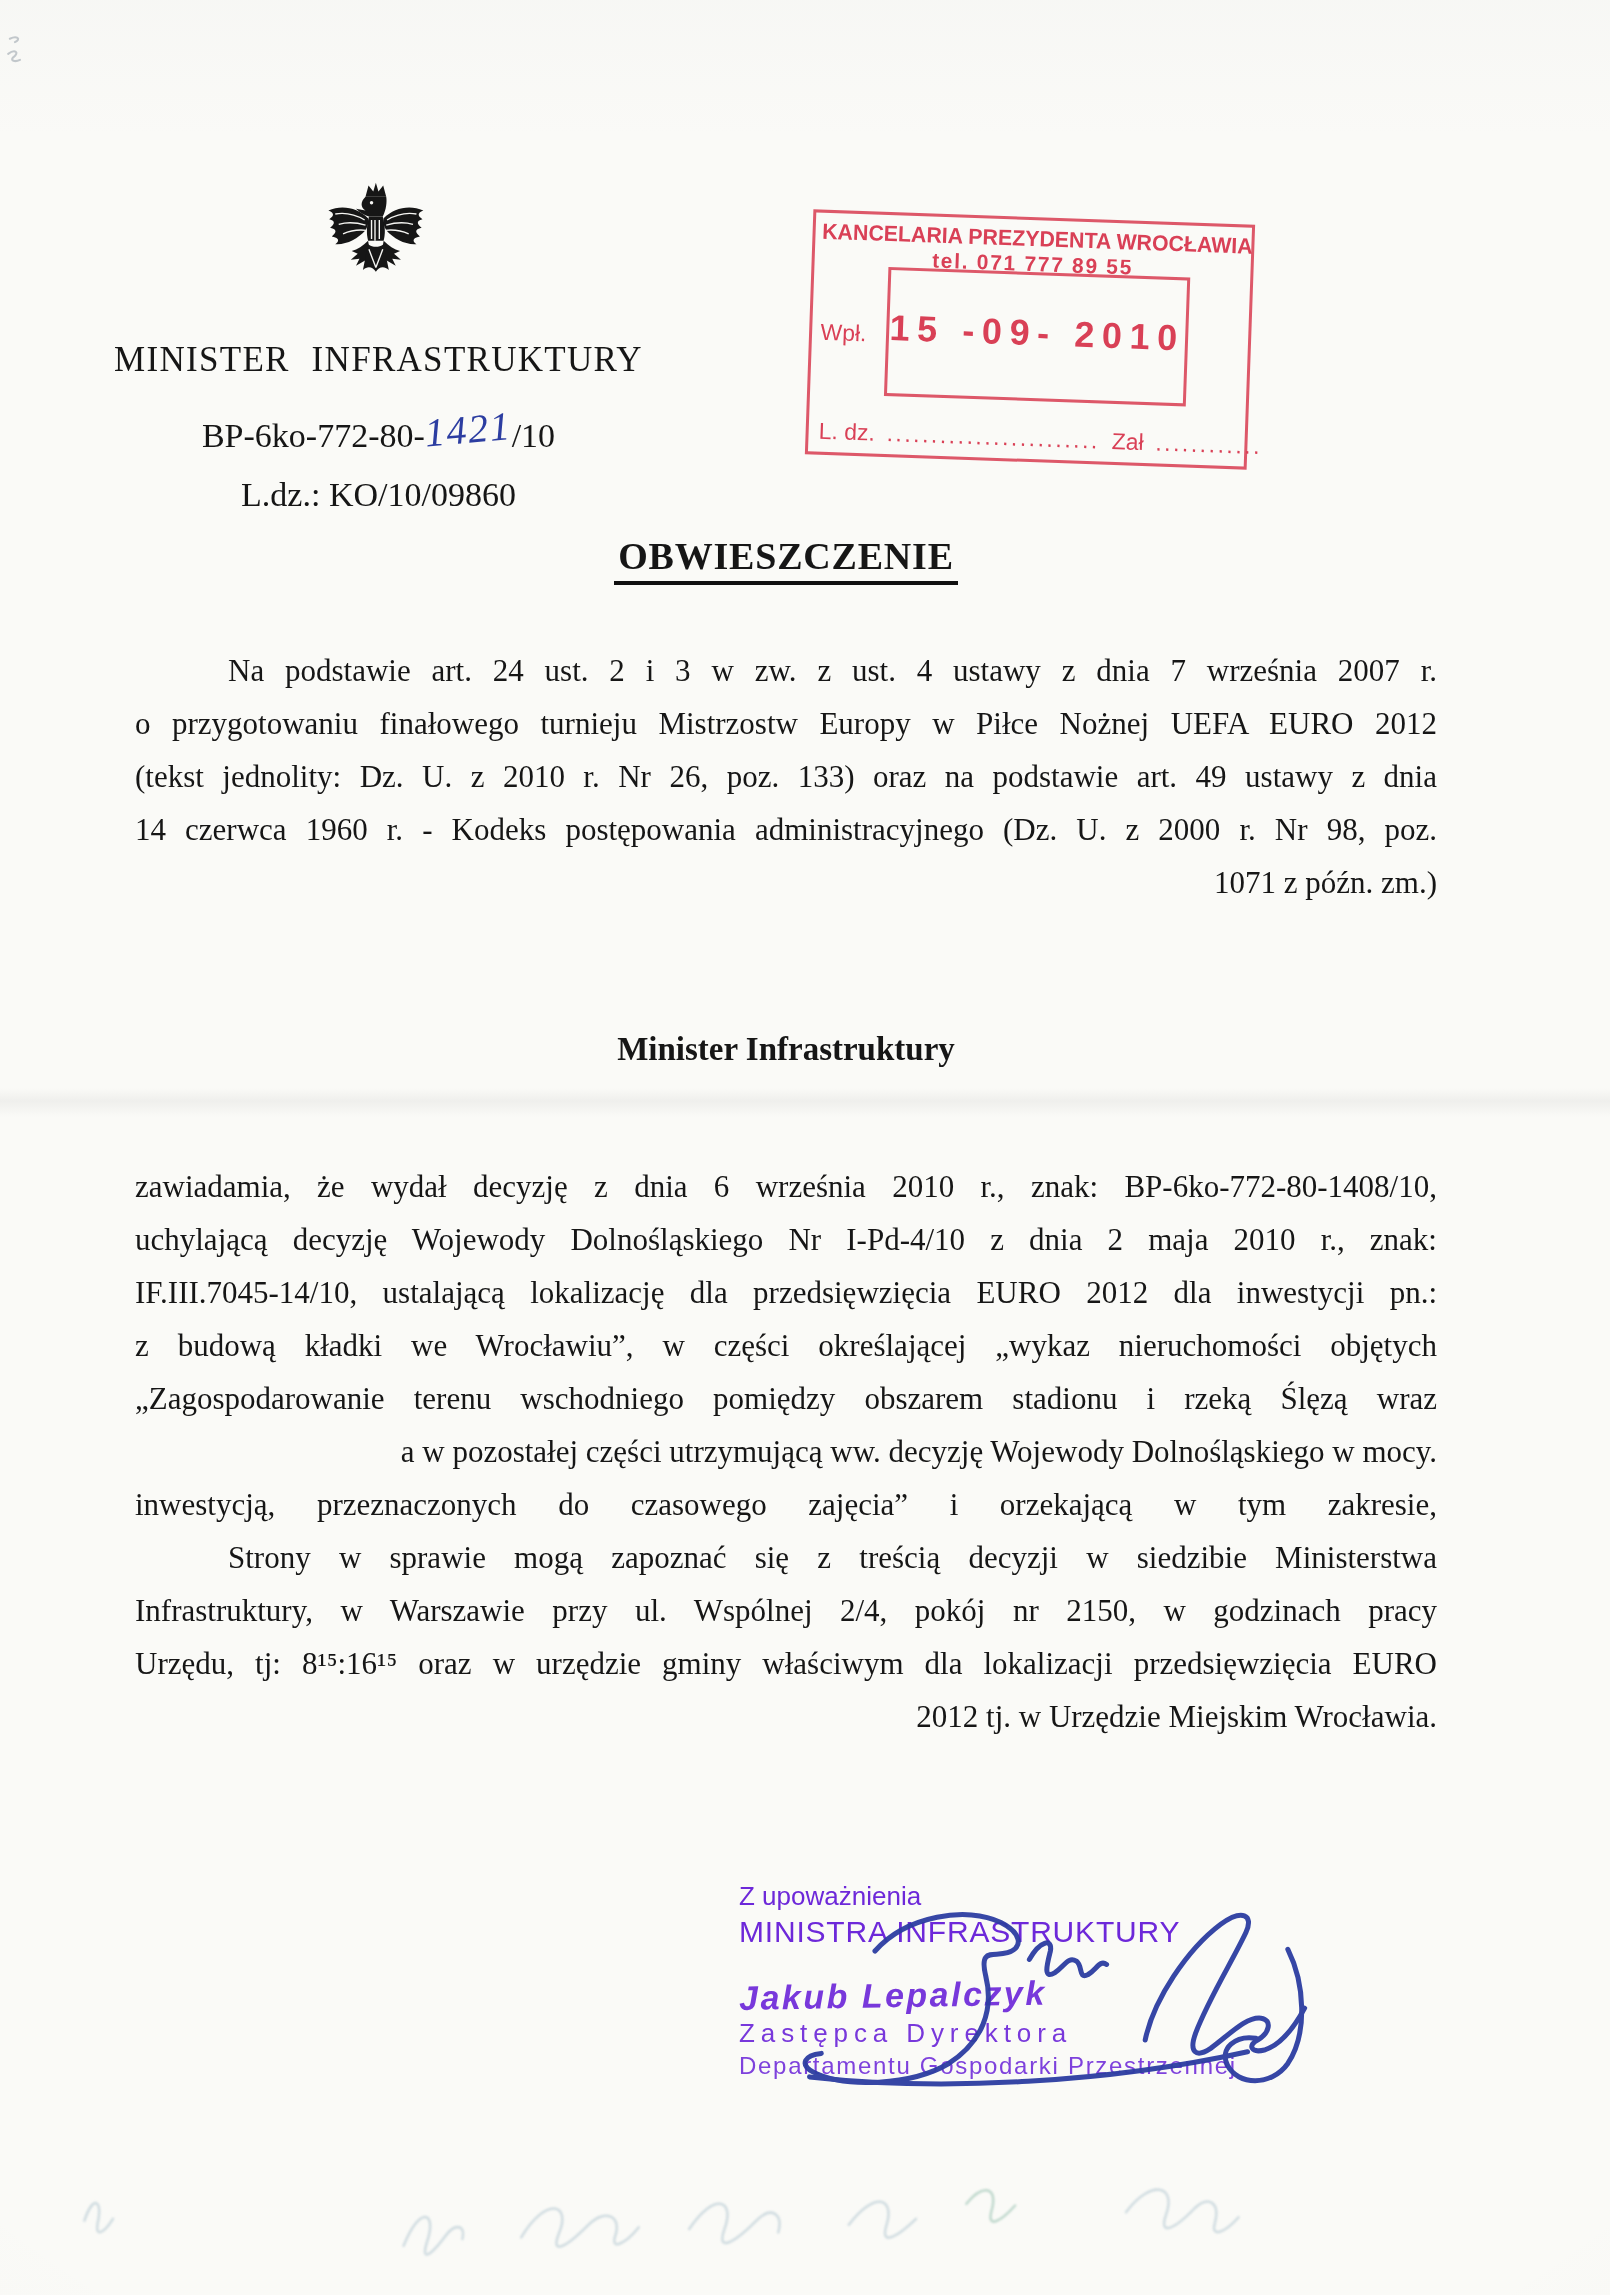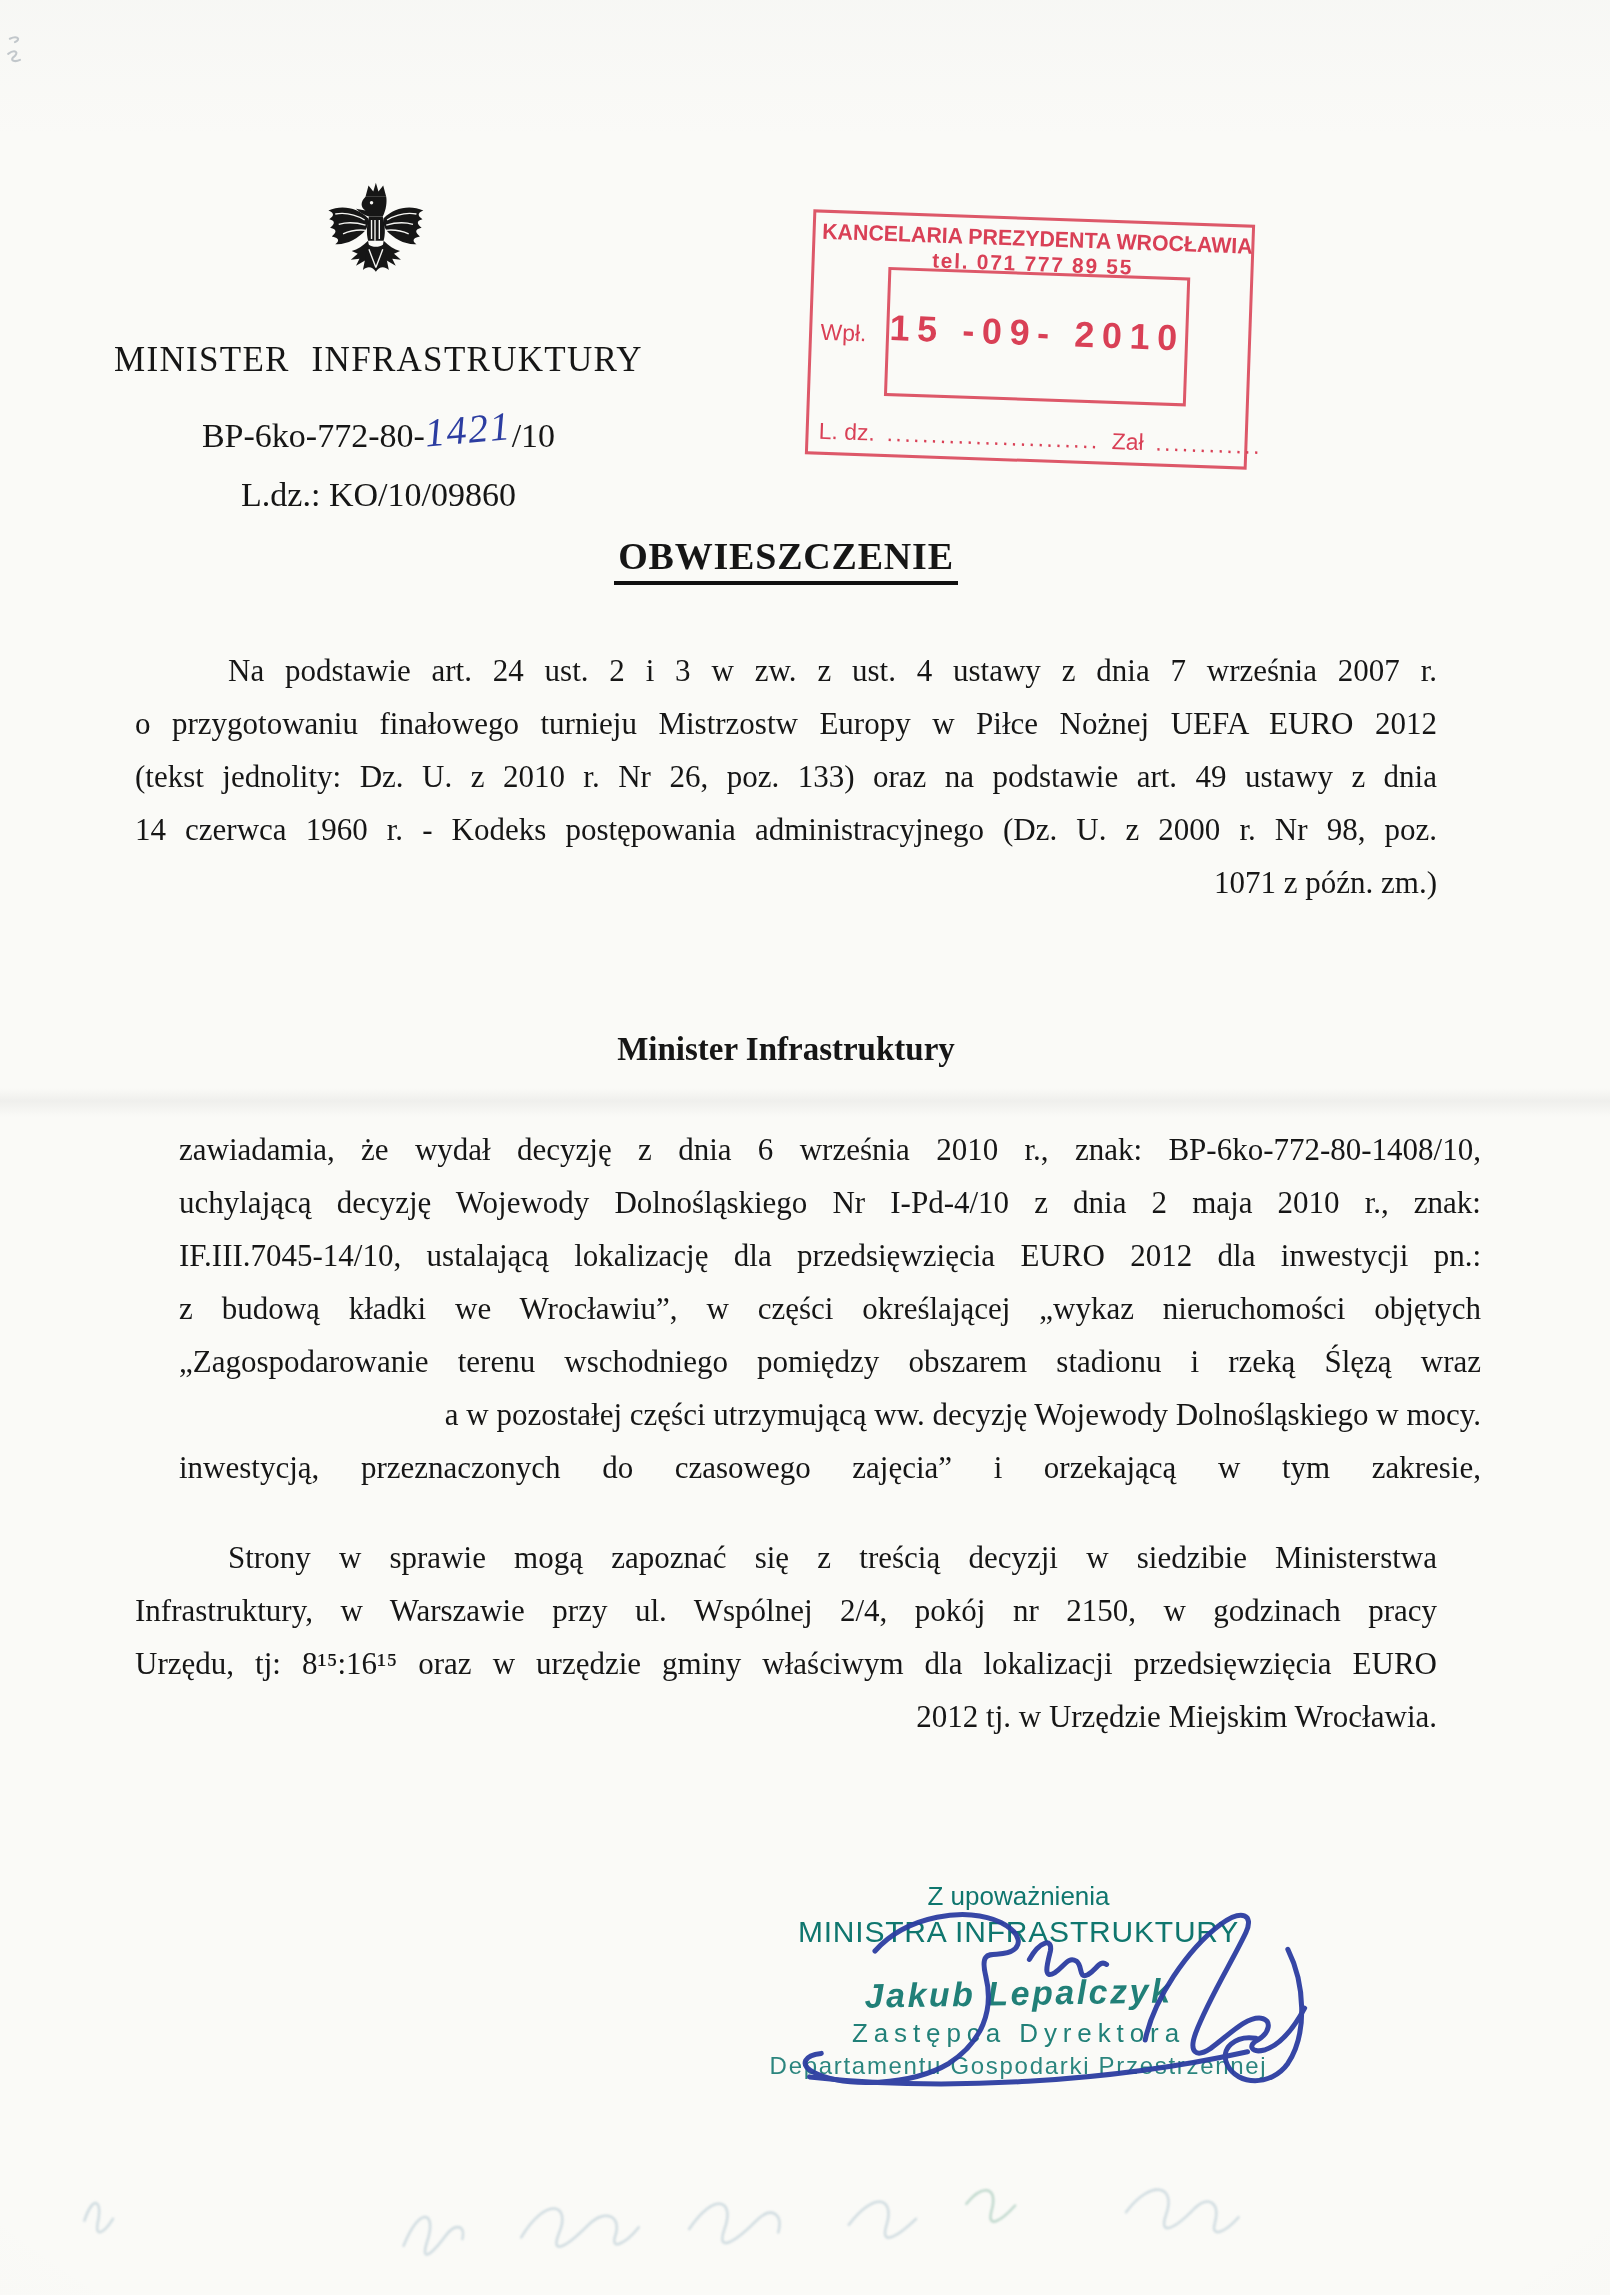--- a/index.html
+++ b/index.html
@@ -68,27 +68,27 @@
   .para{position:absolute;left:135px;width:1302px;font-size:31px;}
   .line{height:53px;line-height:53px;overflow:hidden;}
   .jline{text-align:justify;text-align-last:justify;}
   .lline{text-align:right;}
   .ind{text-indent:93px;}
   .para1{top:644px;font-family:Liberation Serif, serif;}
   .subheading{
     position:absolute;left:135px;top:1031px;width:1302px;text-align:center;
     font-size:33px;font-weight:bold;
   }
-  .para2{top:1123px;margin-left:44px;}
+  .para2{top:1160px;}
   .para3{top:1531px;}
 
   
   .sigblock{
-    position:absolute;left:739px;top:1881px;width:559px;text-align:center;
-    font-family:"Liberation Sans", sans-serif;color:#0f766e;
+    position:absolute;left:739px;top:1881px;width:559px;text-align:left;
+    font-family:"Liberation Sans", sans-serif;color:#6d28d9;
   }
   .sg1{font-size:26px;}
   .sg2{font-size:30px;letter-spacing:0.8px;margin-top:2.5px;}
   .sgname{
     font-size:34px;font-weight:bold;font-style:italic;letter-spacing:2.5px;
     margin-top:25px;transform:rotate(-1deg);opacity:0.92;
   }
   .sgrole1{font-size:26px;letter-spacing:5.9px;margin-top:5px;opacity:0.92;}
   .sgrole2{font-size:24px;letter-spacing:1.7px;margin-top:3.4px;opacity:0.88;}
   .sig-ink{position:absolute;left:750px;top:1899px;width:589px;height:193px;}

